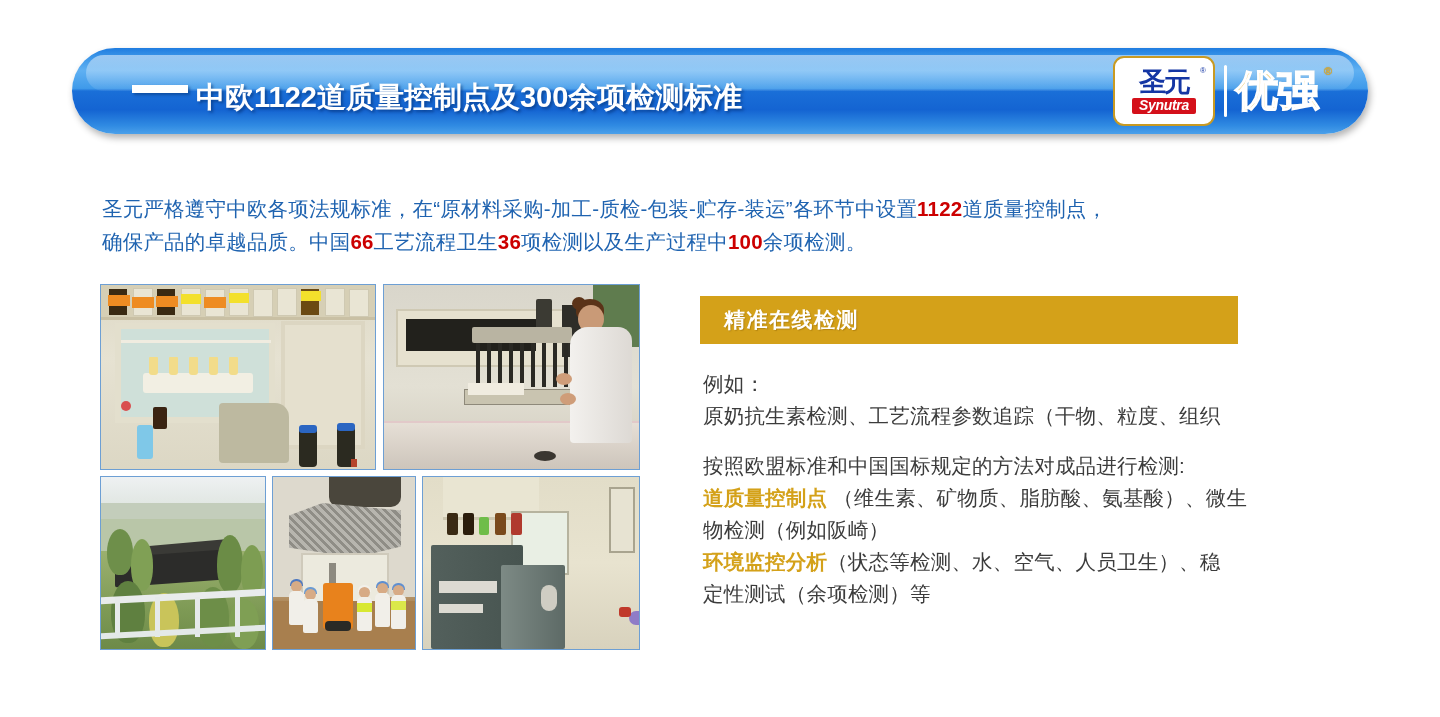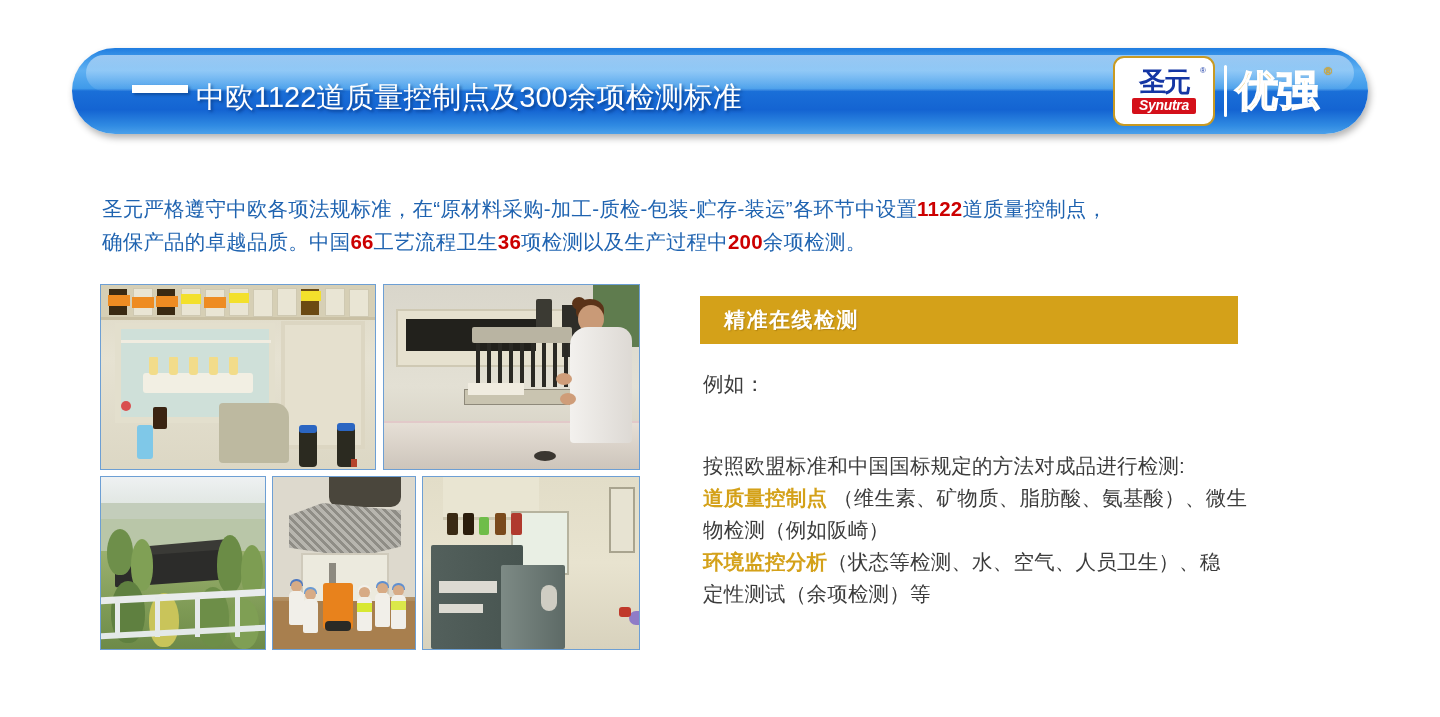--- a/index.html
+++ b/index.html
@@ -55,21 +55,21 @@
   .banner-dash {
     display: inline-block;
     width: 56px; height: 8px;
     background: #ffffff;
     margin: 0 8px 8px 2px;
     vertical-align: middle;
     box-shadow: 2px 2px 3px rgba(0,40,100,0.45);
   }
   .banner-sub {
     font-size: 29px;
-    font-weight: normal;
+    font-weight: bold;
     letter-spacing: 0px;
     position: relative;
     top: 5px;
   }
 
   
   .logo-wrap {
     position: absolute;
     right: 50px; top: 8px;
     height: 70px;
@@ -283,21 +283,21 @@
     <div class="logo-div"></div>
     <div class="logo-gold">
       <span>优强</span>
       <span class="logo-gold-reg">®</span>
     </div>
   </div>
 </div>
 
 <div class="intro">
   <span>圣元严格遵守中欧各项法规标准，在“原材料采购-加工-质检-包装-贮存-装运”各环节中设置</span><b>1122</b><span>道质量控制点，</span><br>
-  <span>确保产品的卓越品质。中国</span><b>66</b><span>工艺流程卫生</span><b>36</b><span>项检测以及生产过程中</span><b>200</b><span>余项检测。</span>
+  <span>确保产品的卓越品质。中国</span><b>66</b><span>工艺流程卫生</span><b>36</b><span>项检测以及生产过程中</span><b>100</b><span>余项检测。</span>
 </div>
 
 <div class="collage">
 
   <div class="photo ph1">
     <div class="scene">
       <div class="p1-bg"></div>
       <div class="p1-shelf"></div>
       <div class="jar-d" style="left:8px;  top:4px;"></div>
       <div class="label-o" style="left:7px; top:10px;"></div>
@@ -457,21 +457,21 @@
   </div>
 </div>
 
 <div class="gold-bar">
   <span class="gold-bar-text">精准在线检测</span>
 </div>
 
 <div class="right-body">
   <p>
     <span>例如：</span><br>
-    <br>
+    <span>原奶抗生素检测、工艺流程参数追踪（干物、粒度、组织</span><br>
   </p>
   <div class="para-gap"></div>
   <p>
     <span>按照欧盟标准和中国国标规定的方法对成品进行检测:</span><br>
     <span class="gold-em">道质量控制点</span>
     <span>（维生素、矿物质、脂肪酸、氨基酸）、微生</span><br>
     <span>物检测（例如阪崎）</span><br>
     <span class="gold-em">环境监控分析</span><span>（状态等检测、水、空气、人员卫生）、稳</span><br>
     <span>定性测试（余项检测）等</span>
   </p>

